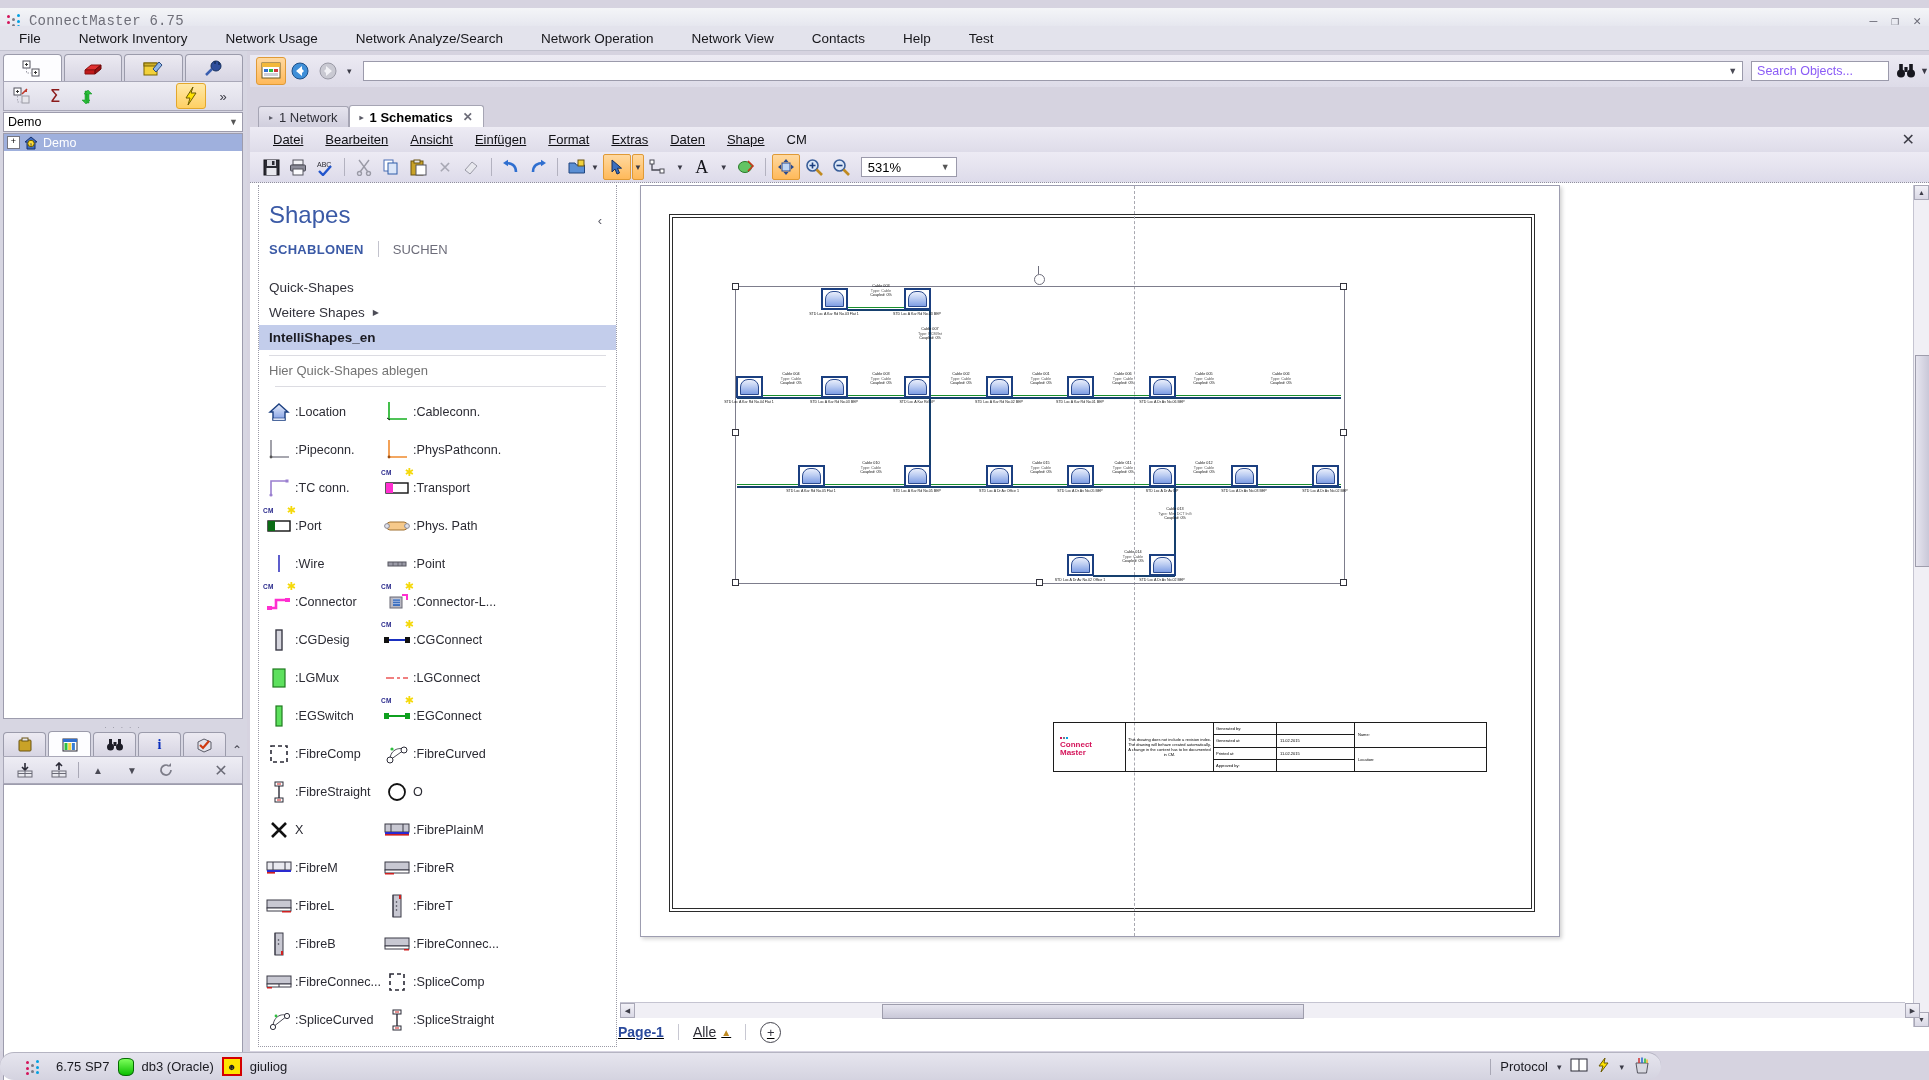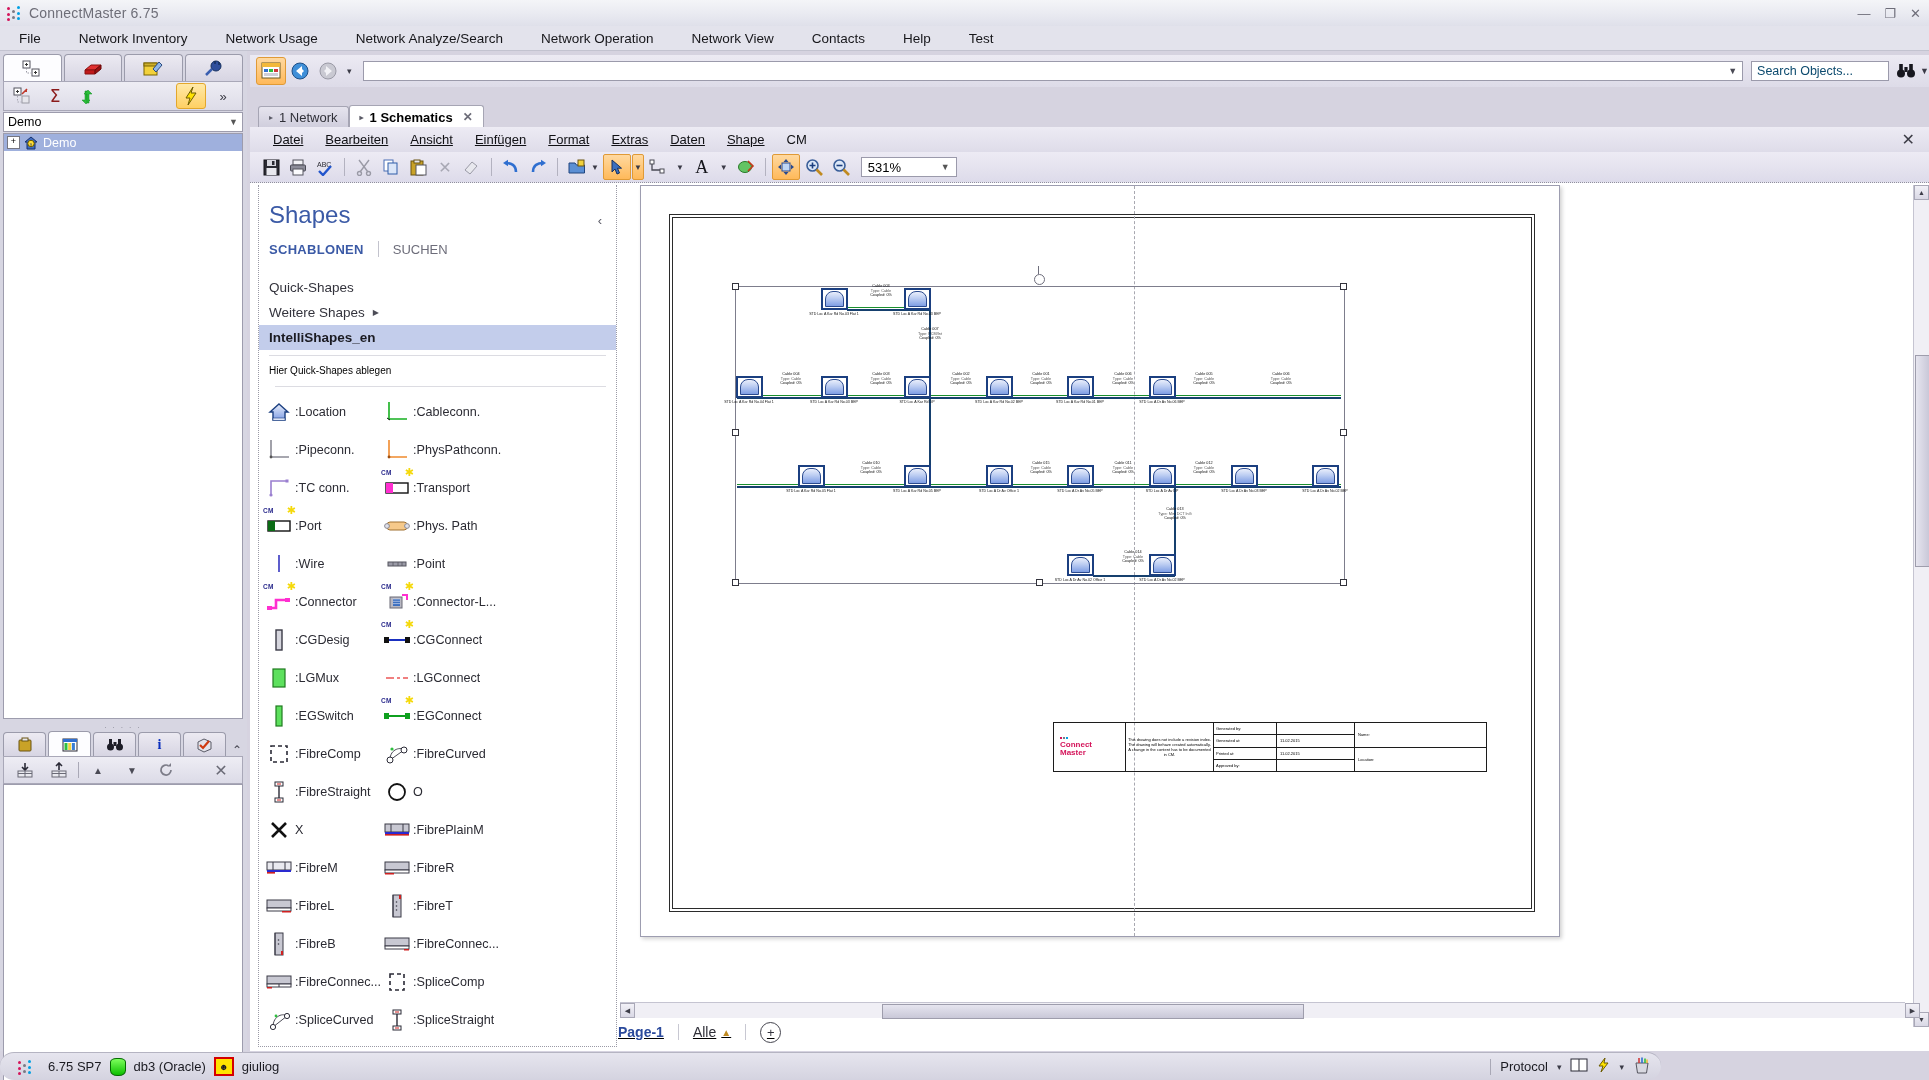--- a/index.html
+++ b/index.html
@@ -7,24 +7,24 @@
     width:1929px;height:1080px;overflow:hidden;
     font-family:"Liberation Sans", sans-serif;
     font-size:12px;color:#000;
     background:#d6d3e0;
     -webkit-font-smoothing:antialiased;
   }
   .app{position:relative;width:1929px;height:1080px;}
 
   
   .titlebar{
-    position:absolute;left:0;top:0;width:1929px;height:26px;
+    position:absolute;left:0;top:8px;width:1929px;height:26px;
     background:linear-gradient(180deg,#f4f5f8 0%,#e9eaf1 55%,#dfe0ea 100%);
     border-bottom:1px solid #b9b9c6;
-    display:flex;align-items:center;
+    display:flex;align-items:center;font-family:Liberation Mono, monospace;
   }
   .cm-logo{width:16px;height:16px;margin-left:7px;margin-right:6px;position:relative;flex:0 0 auto;}
   .cm-logo i{position:absolute;width:3px;height:3px;border-radius:50%;display:block;}
   .title-text{font-size:14px;color:#6e6e78;letter-spacing:.2px;}
   .winbtns{margin-left:auto;display:flex;align-items:center;padding-right:8px;gap:14px;color:#6d6d79;font-size:13px;}
   .winbtns span{cursor:default;line-height:1;}
 
   
   .menubar{
     position:absolute;left:0;top:26px;width:1929px;height:25px;
@@ -66,21 +66,21 @@
 
   
   .maintoolbar{position:absolute;left:250px;top:55px;width:1679px;height:32px;
      background:linear-gradient(180deg,#eceaf3,#dddbe8);display:flex;align-items:center;padding-left:6px;box-sizing:border-box;}
   .mt-icon{width:28px;height:26px;display:flex;align-items:center;justify-content:center;border-radius:3px;}
   .mt-icon.hl{background:linear-gradient(180deg,#ffd9a0,#ffb95a);border:1px solid #e09a36;}
   .addr-input{height:20px;background:#fff;border:1px solid #9b9aab;margin-left:6px;flex:1 1 auto;
      display:flex;align-items:center;padding:0 5px;box-sizing:border-box;}
   .addr-input .arr{margin-left:auto;color:#4a4a55;font-size:9px;}
   .search-box{width:138px;height:20px;background:#fff;border:1px solid #9b9aab;margin-left:8px;
-     display:flex;align-items:center;padding:0 5px;box-sizing:border-box;color:#0c4a6e;font-size:12.5px;}
+     display:flex;align-items:center;padding:0 5px;box-sizing:border-box;color:#8b5cf6;font-size:12.5px;}
   .bino{margin-left:7px;display:flex;align-items:center;gap:4px;}
 
   
   .doctabs{position:absolute;left:258px;top:106px;width:1660px;height:22px;display:flex;align-items:flex-end;}
   .doctab{height:21px;border:1px solid #a6a5b4;border-bottom:none;border-radius:3px 3px 0 0;
      display:flex;align-items:center;gap:6px;padding:0 10px;font-size:13px;color:#303038;
      background:linear-gradient(180deg,#e6e4ee,#cfcddc);}
   .doctab.active{background:#fff;color:#000;font-weight:bold;height:22px;}
   .doctab .tri{font-size:8px;color:#5a5a66;}
   .doctab .cls{font-size:12px;color:#6c6c78;margin-left:4px;}
@@ -111,21 +111,21 @@
   .sp-tabs{display:flex;align-items:center;gap:0;padding:12px 0 0 10px;}
   .sp-tab{font-size:13px;color:#3b5aa6;font-weight:bold;letter-spacing:.3px;}
   .sp-tabdiv{width:1px;height:16px;background:#c3c3cd;margin:0 14px;}
   .sp-tab2{font-size:13px;color:#6d6d7a;}
   .sp-list{margin-top:18px;}
   .sp-row{height:25px;display:flex;align-items:center;padding-left:10px;font-size:13.5px;color:#33333c;}
   .sp-row.sel{background:#c3cdeb;font-weight:bold;color:#1b1b22;}
   .sp-row .tri{font-size:8px;color:#4c4c57;margin-left:8px;}
   .sp-row .docic{margin-left:auto;margin-right:10px;}
   .sp-hr{height:1px;background:#dcdce2;margin:5px 10px 0 10px;}
-  .sp-drop{height:28px;display:flex;align-items:center;padding-left:10px;font-size:10px;color:#000000;}
+  .sp-drop{height:28px;display:flex;align-items:center;padding-left:10px;font-size:13px;color:#737373;}
   .sp-hr2{height:1px;background:#dcdce2;margin:2px 10px 6px 16px;}
 
   .sp-grid{display:flex;flex-wrap:wrap;padding-left:6px;}
   .sp-item{width:118px;height:38px;display:flex;align-items:center;font-size:12.6px;color:#2b2b33;}
   .sp-item .ig{width:28px;height:26px;display:flex;align-items:center;justify-content:center;flex:0 0 auto;position:relative;}
   .sp-item .lb{margin-left:2px;white-space:nowrap;overflow:hidden;}
   .cmtag{position:absolute;left:-2px;top:-6px;font-size:6.5px;font-weight:bold;color:#2a2a8c;letter-spacing:.4px;}
   .startag{position:absolute;right:-3px;top:-8px;color:#f5d90a;font-size:11px;line-height:1;}
 
   
@@ -174,21 +174,21 @@
 
   
   .pagebar{position:absolute;left:8px;bottom:6px;width:1660px;height:26px;display:flex;align-items:center;padding-left:360px;box-sizing:border-box;gap:0;text-decoration:underline;}
   .pg-name{font-size:14px;color:#2b4a9c;font-weight:bold;}
   .pg-sep{width:1px;height:16px;background:#c8c8d2;margin:0 14px;}
   .pg-alle{font-size:14px;color:#2f2f38;display:flex;align-items:center;gap:5px;}
   .pg-plus{width:19px;height:19px;border:1px solid #44444e;border-radius:50%;display:flex;align-items:center;justify-content:center;font-size:13px;color:#33333c;}
 
   
   .statusbar{position:absolute;left:0;bottom:0;width:1661px;height:28px;
-     background:linear-gradient(180deg,#e6e5ee,#d4d3e0);border-top:1px solid #b5b4c2;display:flex;align-items:center;gap:8px;padding-left:18px;box-sizing:border-box;font-size:13px;color:#1b1b22;border-radius:14px;}
+     background:linear-gradient(180deg,#e6e5ee,#d4d3e0);border-top:1px solid #b5b4c2;display:flex;align-items:center;gap:8px;padding-left:26px;box-sizing:border-box;font-size:13px;color:#1b1b22;border-radius:14px;}
   .sb-right{margin-left:auto;display:flex;align-items:center;gap:9px;padding-right:10px;}
   .sb-div{width:1px;height:16px;background:#a9a8b6;}
   .db-ic{width:14px;height:16px;background:linear-gradient(180deg,#7dff5c,#0cbf00);border:1px solid #046b00;border-radius:40% 40% 45% 45%/22% 22% 30% 30%;}
   .usr-ic{width:16px;height:15px;background:#ffe400;border:2px solid #d40000;display:flex;align-items:center;justify-content:center;font-size:9px;}
 </style>
 </head>
 <body>
 
 <div class="app">
 

